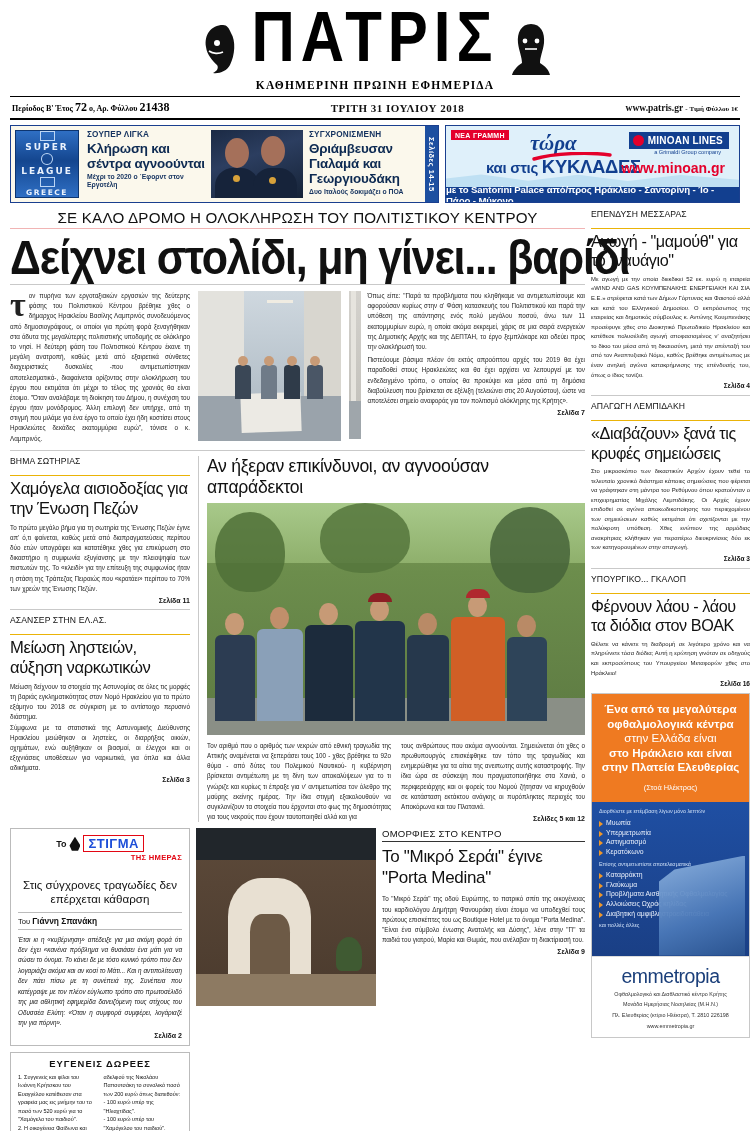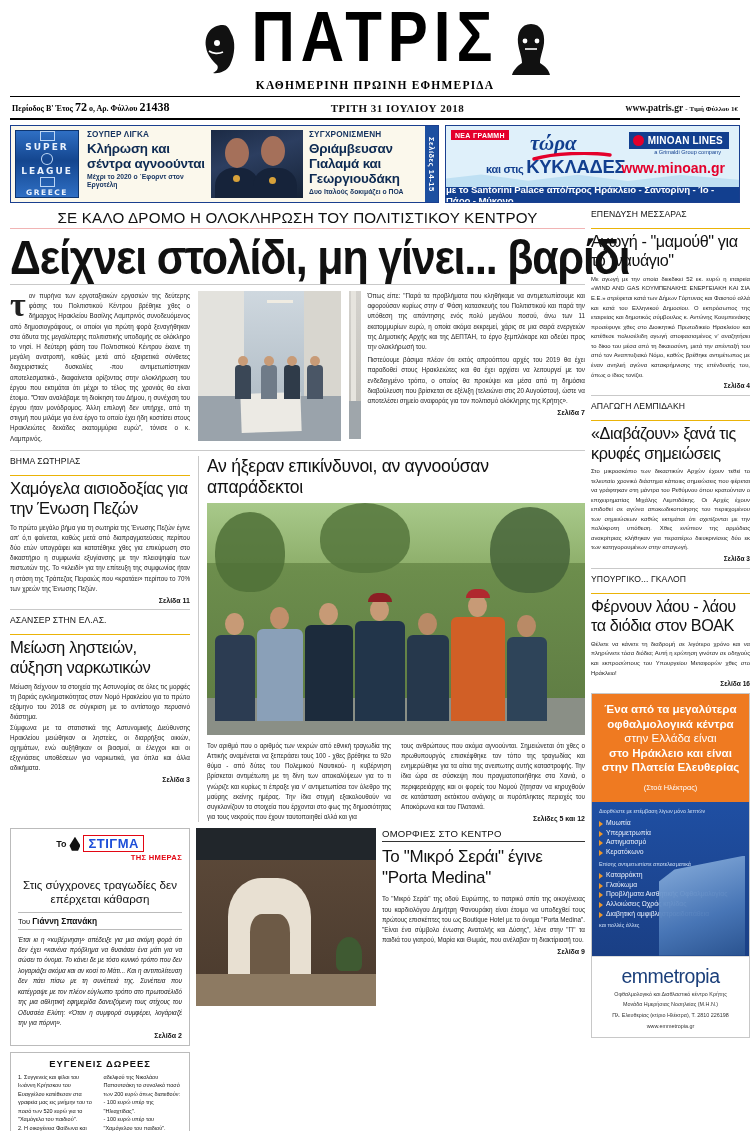--- a/index.html
+++ b/index.html
@@ -201,21 +201,21 @@
     font-family: "Liberation Serif", serif;
     font-style: italic; font-weight: 700; font-size: 21px; color: #123f8f;
   }
   .minoan-swoosh {
     position: absolute; left: 86px; top: 26px; width: 80px; height: 9px;
   }
   .minoan-kyk {
     position: absolute; left: 40px; top: 30px;
     font-size: 18.5px; font-weight: 700; color: #123f8f; letter-spacing: -.3px;
   }
-  .minoan-kyk .sm { font-size: 11px; }
+  .minoan-kyk .sm { font-size: 15px; }
   .minoan-logo {
     position: absolute; right: 10px; top: 6px;
     background: #123f8f; color:#fff; font-size: 10px; font-weight: 700;
     padding: 3px 6px 3px 4px; display:flex; align-items:center; gap:4px;
     letter-spacing: .2px;
   }
   .minoan-logo .circ {
     width: 11px; height: 11px; border-radius: 50%; background:#e4002b;
   }
   .minoan-grim {

